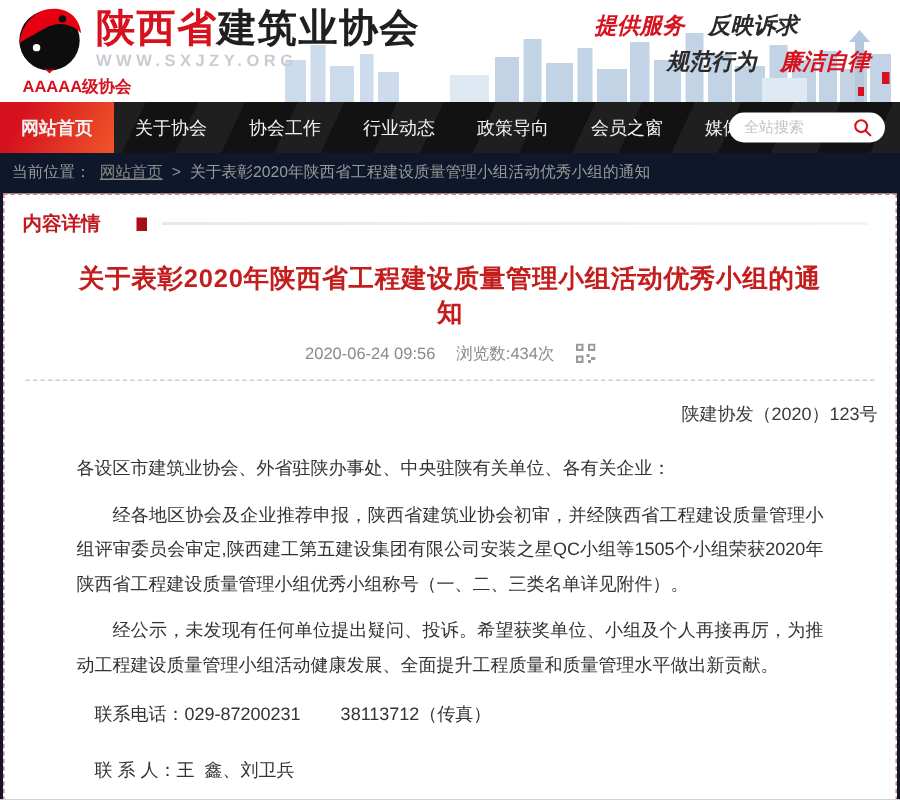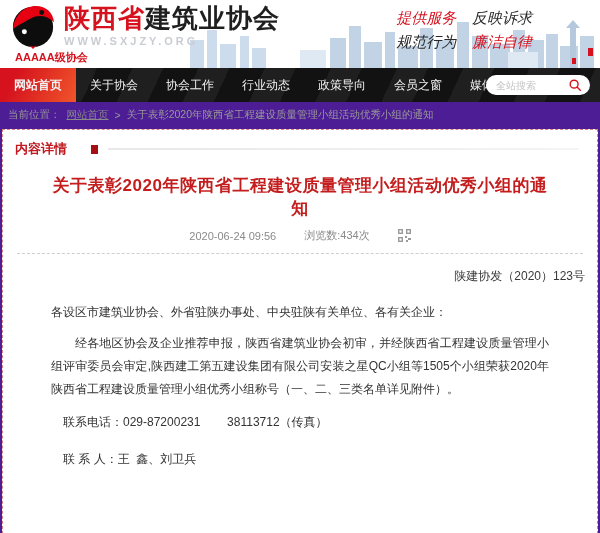--- a/index.html
+++ b/index.html
@@ -1,31 +1,31 @@
 <!DOCTYPE html>
 <html><head>
 <meta charset="utf-8">
 <style>
   * { margin:0; padding:0; box-sizing:border-box; }
   body { font-family:"Liberation Sans","DejaVu Sans",sans-serif; background:#fff; }
-  .page { width:600px; height:533px; position:relative; overflow:hidden; background:#4c1d95; margin:0 auto; }
+  .page { width:600px; height:533px; position:relative; overflow:hidden; background:#0f172a; margin:0 auto; }
 
   
   .site-header { position:relative; height:68px; background:#fff; overflow:hidden; }
   .skyline { position:absolute; bottom:0; left:0; width:600px; height:50px; pointer-events:none; }
   .logo-row { position:absolute; top:3px; left:10px; display:flex; align-items:flex-start; }
   .logo { width:46px; height:46px; }
   .title-block { margin-left:8px; }
   .site-title { font-size:26px; font-weight:bold; letter-spacing:1px; line-height:30px; }
   .site-title .red { color:#d5121e; }
   .site-title .dark { color:#1f1f1f; }
   .site-url { font-size:11px; font-weight:bold; color:#c9ccd1; letter-spacing:3px; margin-top:2px; }
   .badge { position:absolute; left:15px; bottom:3px; font-size:11px; font-weight:bold; color:#d5121e; }
-  .slogans { position:absolute; top:6px; right:10px; text-align:left;
-             font-family:"Liberation Serif","DejaVu Serif",serif; font-weight:normal; font-style:italic;
+  .slogans { position:absolute; top:6px; right:10px; text-align:right;
+             font-family:"Liberation Serif","DejaVu Serif",serif; font-weight:bold; font-style:italic;
              font-size:15px; line-height:24px; }
   .slogans .l1 { padding-right:52px; }
   .slogans .l2 { padding-right:4px; }
   .slogans .red { color:#d5121e; margin:0 6px; }
   .slogans .dark { color:#2a2a2a; margin:0 6px; }
 
   
   .main-nav { height:34px; background:#181818;
       background-image:repeating-linear-gradient(115deg, rgba(255,255,255,0.03) 0 28px, rgba(0,0,0,0.25) 28px 60px);
       display:flex; align-items:center; position:relative; }
@@ -43,21 +43,21 @@
   .breadcrumb .current { color:#999; }
 
   
   .content-box { margin:2px 2px 0 2px; border:1px dashed #d98080; height:420px; background:#fff; padding:10px 12px 0 12px; overflow:hidden; }
   .section-head { display:flex; align-items:center; gap:10px; margin-bottom:4px; }
   .section-title { color:#c01920; font-size:13px; font-weight:bold; }
   .red-square { width:7px; height:9px; background:#a80f14; display:inline-block; margin-left:14px; }
   .head-line { flex:1; height:2px; background:linear-gradient(to right,#e8e8e8,#f4f4f4); margin-right:6px; }
 
   .article-title { text-align:center; color:#c41d1d; font-size:17px; font-weight:bold; padding:12px 30px 8px 30px; letter-spacing:0.5px; }
-  .meta { text-align:center; font-size:11px; color:#8a8a8a; display:flex; justify-content:center; align-items:center; gap:28px; padding-bottom:8px; }
+  .meta { text-align:center; font-size:11px; color:#8a8a8a; display:flex; justify-content:center; align-items:center; gap:14px; padding-bottom:8px; }
   .qr-icon { width:13px; height:13px; display:inline-block; }
   .dashed-sep { border:none; border-top:1px dashed #cfcfcf; margin:2px 2px 0 2px; }
 
   .doc-number { text-align:right; font-size:12px; color:#3a3a3a; margin:14px 0 16px 0; }
 
   .article-body { padding:0 36px 0 36px; font-size:12px; color:#333; }
   .article-body p { line-height:23px; }
   .salutation { margin:4px 0 8px 0; }
   .para { text-indent:2em; margin:8px 0; text-align:justify; }
   .contact { white-space:pre-wrap; margin:10px 0 14px 0; text-indent:1em; }
@@ -182,19 +182,20 @@
       </svg>
     </div>
 
     <hr class="dashed-sep">
 
     <div class="doc-number">陕建协发（2020）123号</div>
 
     <div class="article-body">
       <p class="salutation">各设区市建筑业协会、外省驻陕办事处、中央驻陕有关单位、各有关企业：</p>
       <p class="para">经各地区协会及企业推荐申报，陕西省建筑业协会初审，并经陕西省工程建设质量管理小组评审委员会审定,陕西建工第五建设集团有限公司安装之星QC小组等1505个小组荣获2020年陕西省工程建设质量管理小组优秀小组称号（一、二、三类名单详见附件）。</p>
+      <p class="para">经公示，未发现有任何单位提出疑问、投诉。希望获奖单位、小组及个人再接再厉，为推动工程建设质量管理小组活动健康发展、全面提升工程质量和质量管理水平做出新贡献。</p>
       <p class="contact">联系电话：029-87200231        38113712（传真）</p>
       <p class="contact">联 系 人：王  鑫、刘卫兵</p>
 
     </div>
   </main>
 
 </div>
 
 </body></html>

